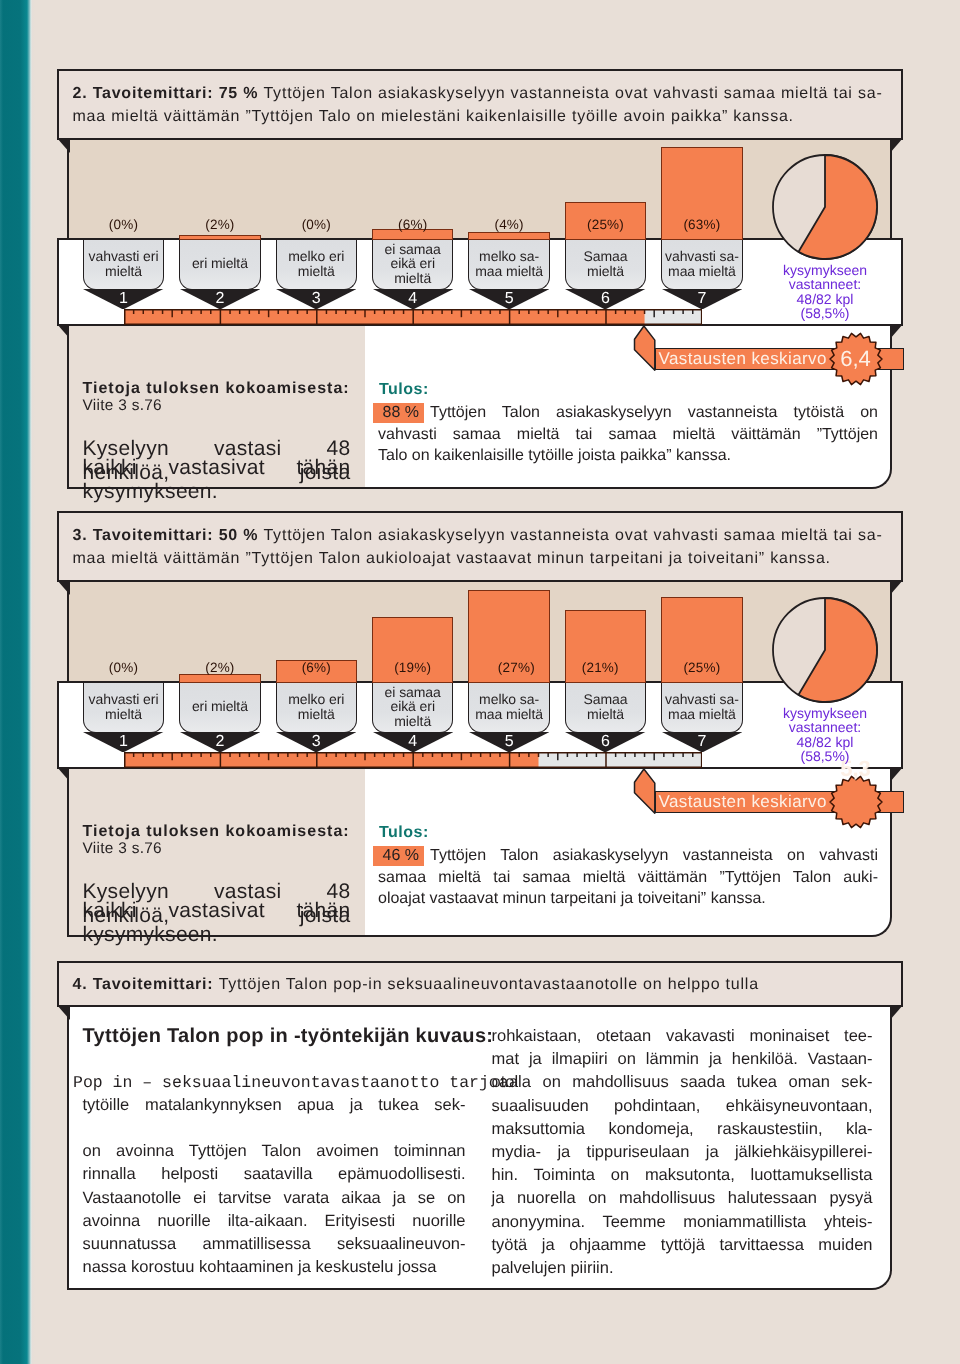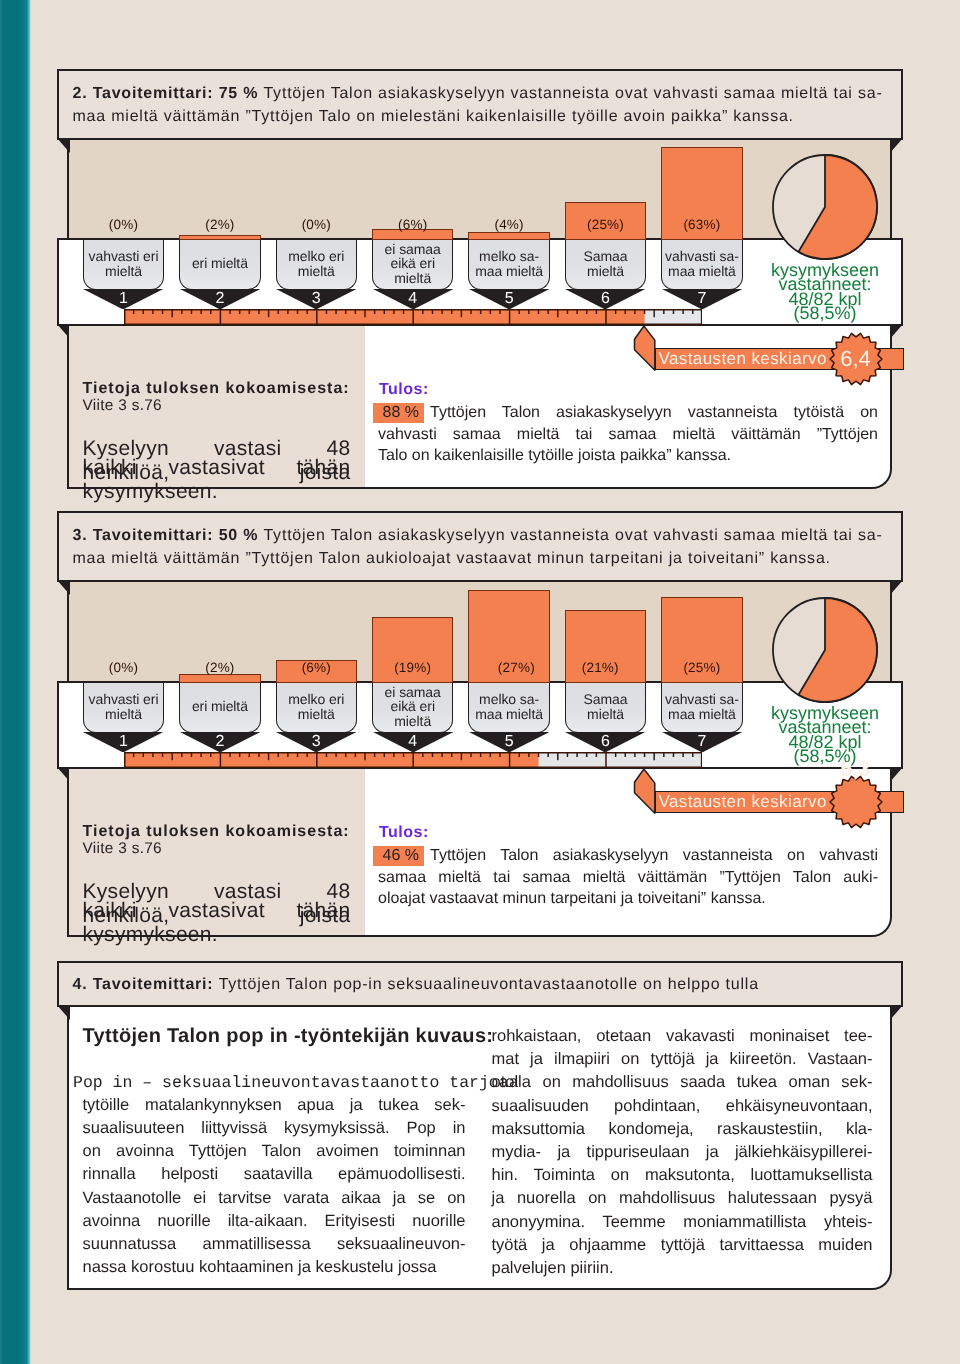--- a/index.html
+++ b/index.html
@@ -11,25 +11,25 @@
 svg{display:block;position:absolute;}
 .abs{position:absolute;}
 .hdrtxt{position:absolute;color:#231f20;font-size:16px;line-height:23px;letter-spacing:0.78px;white-space:nowrap;}
 .hdrtxt b{font-weight:bold;}
 .pctlab{position:absolute;font-size:13.5px;color:#2b1208;text-align:center;white-space:nowrap;letter-spacing:0.2px;}
 .catlab{position:absolute;color:#231f20;font-size:14px;line-height:14.6px;padding-bottom:1px;box-sizing:border-box;letter-spacing:-0.08px;text-align:center;
   display:flex;flex-direction:column;align-items:center;justify-content:center;white-space:nowrap;}
 .scalenum{position:absolute;color:#ffffff;font-size:16px;text-align:center;line-height:16px;}
 .avgtxt{position:absolute;color:#fdf0e6;font-size:17px;white-space:nowrap;letter-spacing:0.4px;line-height:17px;}
 .bursttxt{position:absolute;color:#fdf0e6;font-size:22px;text-align:center;white-space:nowrap;line-height:22px;}
-.piecap{position:absolute;font-size:18px;line-height:14.6px;text-align:center;color:#15803d;white-space:nowrap;}
+.piecap{position:absolute;font-size:14px;line-height:14.6px;text-align:center;color:#6d28d9;white-space:nowrap;}
 .infotitle{position:absolute;font-size:16px;font-weight:bold;color:#231f20;white-space:nowrap;letter-spacing:1.0px;}
 .infosub{position:absolute;font-size:15.4px;color:#231f20;white-space:nowrap;letter-spacing:0.3px;}
 .infoline{position:absolute;font-size:21px;color:#231f20;letter-spacing:0.3px;}
-.restitle{position:absolute;font-size:16px;font-weight:bold;color:#6d28d9;white-space:nowrap;letter-spacing:0.5px;}
+.restitle{position:absolute;font-size:16px;font-weight:bold;color:#0f766e;white-space:nowrap;letter-spacing:0.5px;}
 .resline{position:absolute;font-size:16px;color:#231f20;}
 .respct{position:absolute;background:#f5804f;font-size:16px;color:#231f20;white-space:nowrap;padding:3px 5px 4px 10px;line-height:13px;}
 .s4title{position:absolute;font-size:20px;font-weight:bold;color:#231f20;white-space:nowrap;letter-spacing:0.3px;}
 .s4line{position:absolute;font-size:16.5px;color:#231f20;white-space:nowrap;}
 </style>
 </head>
 <body>
 
 <div id="page">
 <div class="tealbar"></div>
@@ -391,29 +391,28 @@
 <div class="abs" style="left:67.0px;top:1007.0px;width:825.0px;height:283.0px;background:#ffffff;border:2px solid #231f20;border-top:none;box-sizing:border-box;border-bottom-right-radius:20px;"></div>
 <svg style="left:57.0px;top:1005.0px;" width="13.0" height="15.0" viewBox="0 0 13.0 15.0">
       <path d="M0,0 L13.0,0 L13.0,15.0 Z" fill="#231f20"></path>
     </svg>
 <svg style="left:890.0px;top:1005.0px;" width="13.0" height="15.0" viewBox="0 0 13.0 15.0">
       <path d="M0,0 L13.0,0 L0,15.0 Z" fill="#231f20"></path>
     </svg>
 <div class="s4title" style="left:82.5px;top:1024.5px;">Tyttöjen Talon pop in -työntekijän kuvaus:</div>
 <div class="s4line" style="left:73px;top:1072.5px;width:383.0px;text-align:justify;text-align-last:justify;font-family:Liberation Mono, monospace;">Pop in – seksuaalineuvontavastaanotto tarjoaa</div>
 <div class="s4line" style="left:82.5px;top:1095.7px;width:383.0px;text-align:justify;text-align-last:justify;">tytöille matalankynnyksen apua ja tukea sek-</div>
-<div class="s4line" style="left:82.5px;top:1118.9px;width:383.0px;text-align:justify;text-align-last:justify;">suaalisuuteen liittyvissä kysymyksissä. Pop in</div>
 <div class="s4line" style="left:82.5px;top:1142.1px;width:383.0px;text-align:justify;text-align-last:justify;">on avoinna Tyttöjen Talon avoimen toiminnan</div>
 <div class="s4line" style="left:82.5px;top:1165.3px;width:383.0px;text-align:justify;text-align-last:justify;">rinnalla helposti saatavilla epämuodollisesti.</div>
 <div class="s4line" style="left:82.5px;top:1188.5px;width:383.0px;text-align:justify;text-align-last:justify;">Vastaanotolle ei tarvitse varata aikaa ja se on</div>
 <div class="s4line" style="left:82.5px;top:1211.7px;width:383.0px;text-align:justify;text-align-last:justify;">avoinna nuorille ilta-aikaan. Erityisesti nuorille</div>
 <div class="s4line" style="left:82.5px;top:1234.9px;width:383.0px;text-align:justify;text-align-last:justify;">suunnatussa ammatillisessa seksuaalineuvon-</div>
 <div class="s4line" style="left:82.5px;top:1258.1px;width:383.0px;text-align:justify;text-align-last:left;">nassa korostuu kohtaaminen ja keskustelu jossa</div>
 <div class="s4line" style="left:491.5px;top:1026.9px;width:381.0px;text-align:justify;text-align-last:justify;">rohkaistaan, otetaan vakavasti moninaiset tee-</div>
-<div class="s4line" style="left:491.5px;top:1050.1000000000001px;width:381.0px;text-align:justify;text-align-last:justify;">mat ja ilmapiiri on tyttöjä ja kiireetön. Vastaan-</div>
+<div class="s4line" style="left:491.5px;top:1050.1000000000001px;width:381.0px;text-align:justify;text-align-last:justify;">mat ja ilmapiiri on lämmin ja henkilöä. Vastaan-</div>
 <div class="s4line" style="left:491.5px;top:1073.3000000000002px;width:381.0px;text-align:justify;text-align-last:justify;">otolla on mahdollisuus saada tukea oman sek-</div>
 <div class="s4line" style="left:491.5px;top:1096.5px;width:381.0px;text-align:justify;text-align-last:justify;">suaalisuuden pohdintaan, ehkäisyneuvontaan,</div>
 <div class="s4line" style="left:491.5px;top:1119.7px;width:381.0px;text-align:justify;text-align-last:justify;">maksuttomia kondomeja, raskaustestiin, kla-</div>
 <div class="s4line" style="left:491.5px;top:1142.9px;width:381.0px;text-align:justify;text-align-last:justify;">mydia- ja tippuriseulaan ja jälkiehkäisypillerei-</div>
 <div class="s4line" style="left:491.5px;top:1166.1000000000001px;width:381.0px;text-align:justify;text-align-last:justify;">hin. Toiminta on maksutonta, luottamuksellista</div>
 <div class="s4line" style="left:491.5px;top:1189.3000000000002px;width:381.0px;text-align:justify;text-align-last:justify;">ja nuorella on mahdollisuus halutessaan pysyä</div>
 <div class="s4line" style="left:491.5px;top:1212.5px;width:381.0px;text-align:justify;text-align-last:justify;">anonyymina. Teemme moniammatillista yhteis-</div>
 <div class="s4line" style="left:491.5px;top:1235.7px;width:381.0px;text-align:justify;text-align-last:justify;">työtä ja ohjaamme tyttöjä tarvittaessa muiden</div>
 <div class="s4line" style="left:491.5px;top:1258.9px;width:381.0px;text-align:justify;text-align-last:left;">palvelujen piiriin.</div>
 </div>

